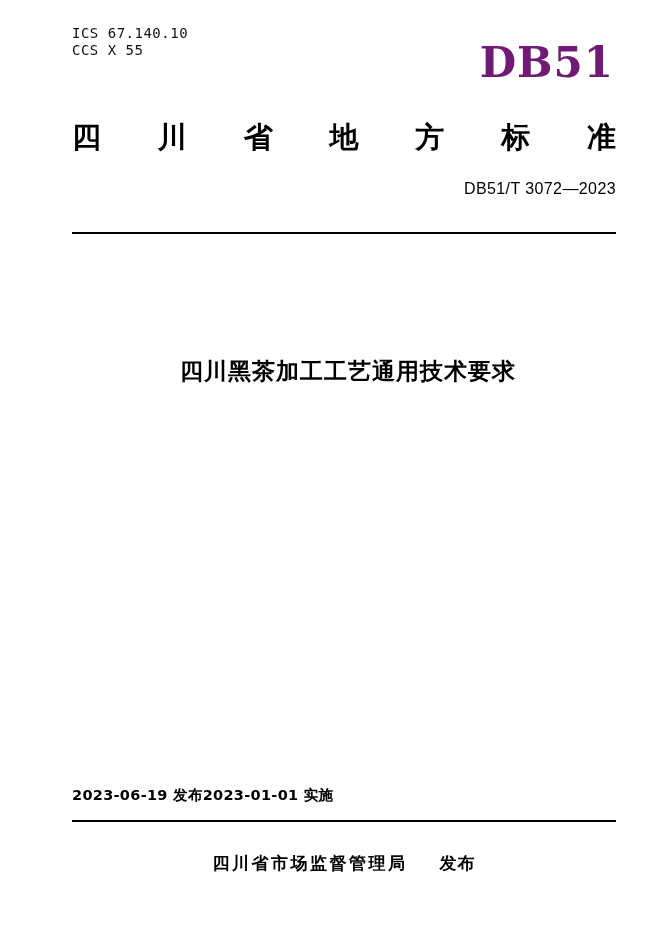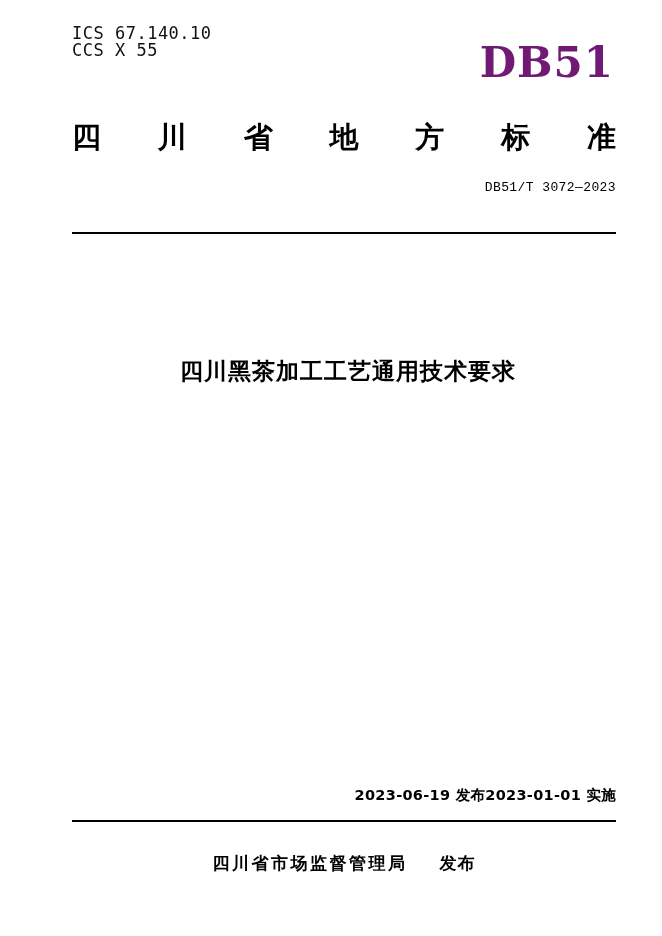--- a/index.html
+++ b/index.html
@@ -20,21 +20,21 @@
     height: 936px;
     box-sizing: border-box;
   }
 
   
   .codes {
     position: absolute;
     left: 72px;
     top: 25px;
     font-family: "DejaVu Sans Mono", monospace;
-    font-size: 17px;
+    font-size: 14px;
     line-height: 17px;
     letter-spacing: 0.5px;
     color: #111;
   }
 
   
   .std-mark {
     position: absolute;
     right: 48px;
     top: 42px;
@@ -61,22 +61,22 @@
   }
   .prov-line span {
     display: inline-block;
   }
 
   
   .std-no {
     position: absolute;
     right: 46px;
     top: 180px;
-    font-family: Liberation Mono, monospace;
-    font-size: 13px;
+    font-family: Liberation Sans, sans-serif;
+    font-size: 16px;
     letter-spacing: 0.4px;
   }
 
   
   .rule-top {
     position: absolute;
     left: 72px;
     right: 46px;
     top: 232px;
     border-top: 2.2px solid #000;
@@ -103,21 +103,21 @@
     color: #000;
   }
 
   
   .dates {
     position: absolute;
     left: 72px;
     right: 46px;
     top: 786px;
     display: flex;
-    justify-content: flex-end;
+    justify-content: flex-start;
     font-family: "DejaVu Sans", sans-serif;
     font-weight: 700;
     font-size: 14.5px;
     letter-spacing: 0.3px;
   }
 
   
   .publisher {
     position: absolute;
     left: 72px;

